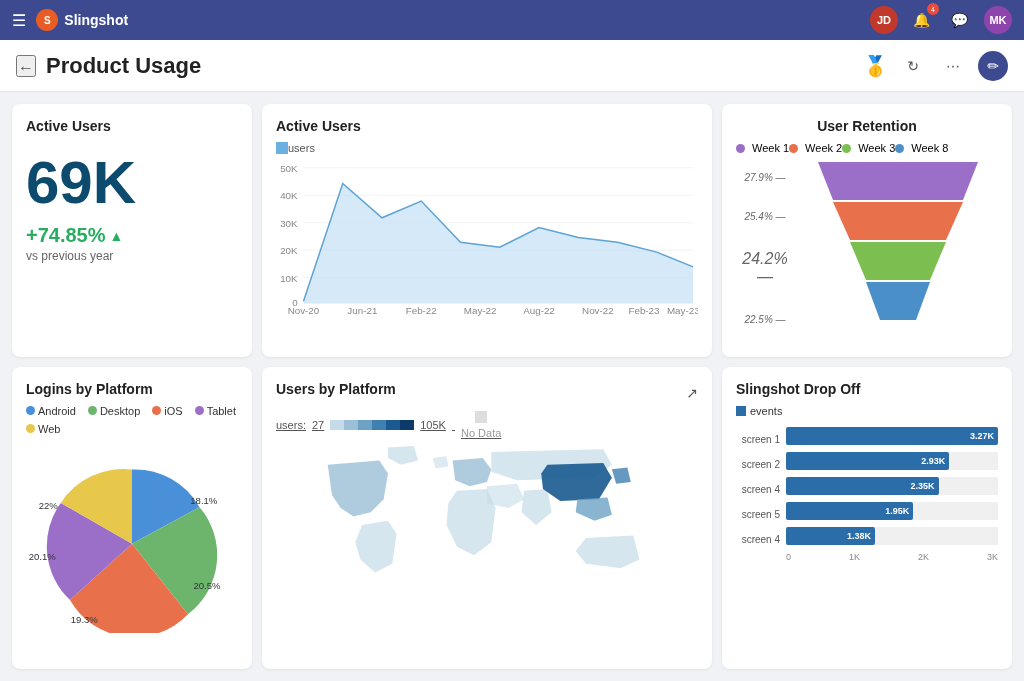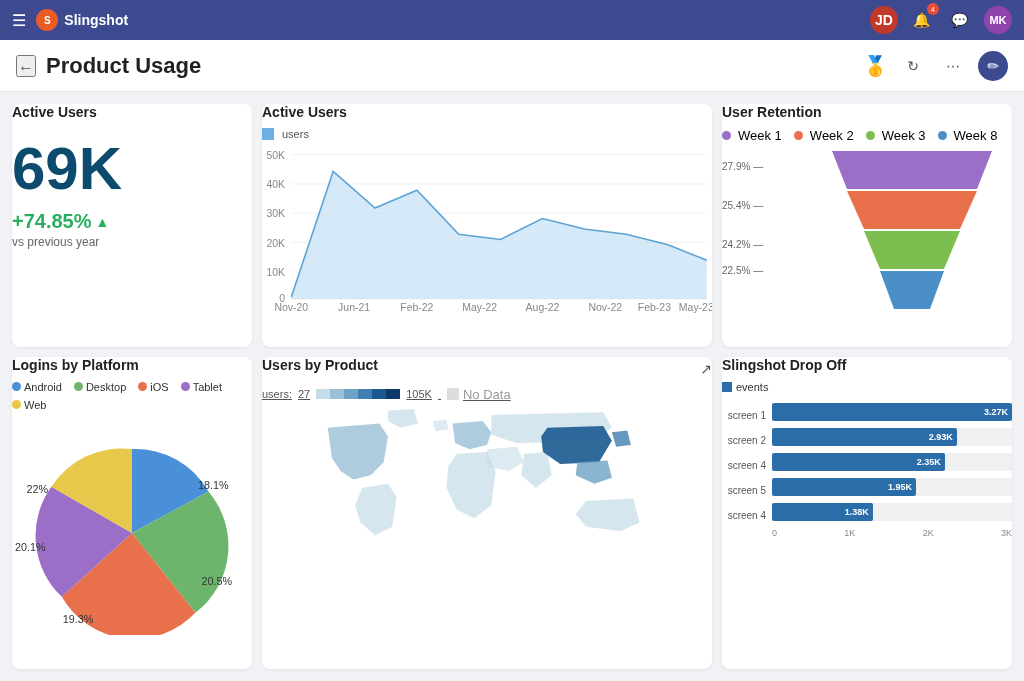--- a/index.html
+++ b/index.html
@@ -32,21 +32,21 @@
     .topnav-spacer { flex: 1; }
     .topnav-icons { display: flex; align-items: center; gap: 10px; }
     .nav-icon-btn {
       width: 28px; height: 28px;
       border-radius: 50%;
       display: flex; align-items: center; justify-content: center;
       cursor: pointer;
       color: white;
       font-size: 14px;
     }
-    .nav-icon-btn.avatar { background: #c0392b; font-size: 14px; font-weight: 600; }
+    .nav-icon-btn.avatar { background: #c0392b; font-size: 11px; font-weight: 600; }
     .nav-icon-btn.avatar2 { background: #8e44ad; font-size: 11px; font-weight: 600; }
     .badge-wrap { position: relative; }
     .badge { position: absolute; top: -3px; right: -3px; background: #e74c3c; border-radius: 50%; width: 12px; height: 12px; font-size: 7px; color: white; display: flex; align-items: center; justify-content: center; }
     .hamburger { font-size: 16px; color: white; cursor: pointer; }
 
     
     .page-header {
       background: white;
       padding: 0 16px;
       height: 52px;
@@ -73,41 +73,42 @@
       display: grid;
       grid-template-columns: 240px 1fr 290px;
       grid-template-rows: auto auto;
       gap: 10px;
       height: calc(681px - 40px - 52px);
     }
 
     .card {
       background: white;
       border-radius: 8px;
+      padding: 14px;
       box-shadow: 0 1px 3px rgba(0,0,0,0.07);
     }
     .card-title {
       font-size: 14px;
       font-weight: 700;
       color: #222;
       margin-bottom: 8px;
     }
 
     
     .active-users-kpi { grid-column: 1; grid-row: 1; }
     .kpi-number { font-size: 60px; font-weight: 800; color: #0c4a6e; line-height: 1.1; margin: 16px 0 8px; }
     .kpi-change { color: #27ae60; font-size: 20px; font-weight: 700; display: flex; align-items: center; gap: 4px; }
     .kpi-triangle { color: #27ae60; font-size: 14px; }
     .kpi-sub { font-size: 12px; color: #666; margin-top: 2px; }
 
     
     .active-users-chart { grid-column: 2; grid-row: 1; }
 
     
-    .user-retention { grid-column: 3; grid-row: 1; }
+    .user-retention { grid-column: 3; grid-row: 1; text-align: center; }
 
     
     .logins-platform { grid-column: 1; grid-row: 2; }
 
     
     .users-country { grid-column: 2; grid-row: 2; }
 
     
     .onboarding-dropoff { grid-column: 3; grid-row: 2; }
 
@@ -118,41 +119,41 @@
     
     svg.line-chart { width: 100%; }
 
     .chart-label { font-size: 10px; fill: #888; }
 
     
     .country-header { display: flex; justify-content: space-between; align-items: center; margin-bottom: 6px; }
     .country-range { font-size: 11px; color: #555; display: flex; align-items: center; gap: 6px; text-decoration: underline; }
     .range-bar { display: flex; }
     .rb { height: 10px; width: 14px; }
-    .no-data-label { font-size: 13px; color: #999; display: flex; align-items: center; gap: 4px; }
+    .no-data-label { font-size: 11px; color: #999; display: flex; align-items: center; gap: 4px; flex-direction: column; }
     .no-data-sq { width: 12px; height: 12px; background: #ddd; }
     .expand-icon { font-size: 14px; color: #555; cursor: pointer; }
 
     
     .ob-legend { font-size: 11px; display: flex; align-items: center; gap: 4px; color: #333; margin-bottom: 10px; }
     .ob-dot { width: 10px; height: 10px; background: #2a6da8; display: inline-block; }
 
     .screen-row { display: flex; align-items: flex-end; margin-bottom: 7px; gap: 6px; }
     .screen-label { font-size: 10px; color: #555; width: 44px; text-align: right; flex-shrink: 0; }
     .screen-bar-wrap { flex: 1; height: 18px; background: #f0f0f0; border-radius: 0; position: relative; }
     .screen-bar { height: 100%; background: #2a6da8; border-radius: 2px; display: flex; align-items: center; justify-content: flex-end; padding-right: 4px; }
     .screen-bar-val { font-size: 9px; color: white; font-weight: 600; }
 
     .ob-axis { display: flex; justify-content: space-between; font-size: 9px; color: #888; margin-top: 4px; padding-left: 50px; }
 
     
-    .ret-legend { display: flex; gap: 12px; flex-wrap: wrap; font-size: 13px; margin-bottom: 8px; }
+    .ret-legend { display: flex; flex-wrap: wrap; font-size: 11px; margin-bottom: 8px; }
     .ret-legend-item { display: flex; align-items: center; gap: 4px; }
 
-    .users-legend-row { display: flex; align-items: center; gap: 8px; font-size: 11px; color: #555; }
+    .users-legend-row { display: flex; align-items: center; gap: 0; font-size: 11px; color: #555; }
     .ul-square { width: 12px; height: 12px; background: #6ab0e0; }
   </style>
 </head>
 <body>
 
 <nav class="topnav">
   <span class="hamburger">☰</span>
   <div class="topnav-logo">
     <div class="logo-icon">S</div>
     <span>Slingshot</span>
@@ -243,25 +244,25 @@
       <div class="ret-legend-item">
         <span class="legend-dot" style="background:#7cbf50"></span>
         <span>Week 3</span>
       </div>
       <div class="ret-legend-item">
         <span class="legend-dot" style="background:#4a8fc8"></span>
         <span>Week 8</span>
       </div>
     </div>
 
-    <div style="display:flex; gap:4px; align-items:flex-start;">
+    <div style="display:flex; gap:4px; align-items:flex-start;font-style:italic;">
       <div style="flex:1; padding-top:10px;">
         <div style="font-size:10px;color:#666;margin-bottom:28px;">27.9% —</div>
         <div style="font-size:10px;color:#666;margin-bottom:28px;">25.4% —</div>
-        <div style="font-size:10px;color:#666;margin-bottom:15px;">24.2% —</div>
+        <div style="font-size:16px;color:#666;margin-bottom:28px;">24.2% —</div>
         <div style="font-size:10px;color:#666;">22.5% —</div>
       </div>
       <svg viewBox="0 0 180 160" width="200" height="160">
 
         <polygon points="10,0 170,0 155,38 25,38" fill="#9b6ec8"></polygon>
         <polygon points="25,40 155,40 138,78 42,78" fill="#e8704a"></polygon>
         <polygon points="42,80 138,80 122,118 58,118" fill="#7cbf50"></polygon>
         <polygon points="58,120 122,120 108,158 72,158" fill="#4a8fc8"></polygon>
       </svg>
     </div>
@@ -291,21 +292,21 @@
       <text x="155" y="58" font-size="9" fill="#333" text-anchor="start">18.1%</text>
       <text x="158" y="138" font-size="9" fill="#333" text-anchor="start">20.5%</text>
       <text x="55" y="170" font-size="9" fill="#333" text-anchor="middle">19.3%</text>
       <text x="28" y="110" font-size="9" fill="#333" text-anchor="end">20.1%</text>
       <text x="30" y="62" font-size="9" fill="#333" text-anchor="end">22%</text>
     </svg>
   </div>
 
   <div class="card users-country">
     <div class="country-header">
-      <div class="card-title">Users by Product</div>
+      <div class="card-title">Users by Platform</div>
       <span class="expand-icon">↗</span>
     </div>
     <div class="country-range">
       <span>users:</span>
       <span>27</span>
       <div class="range-bar">
         <div class="rb" style="background:#c5dce8"></div>
         <div class="rb" style="background:#9bbfd6"></div>
         <div class="rb" style="background:#6da2c4"></div>
         <div class="rb" style="background:#4080b0"></div>

